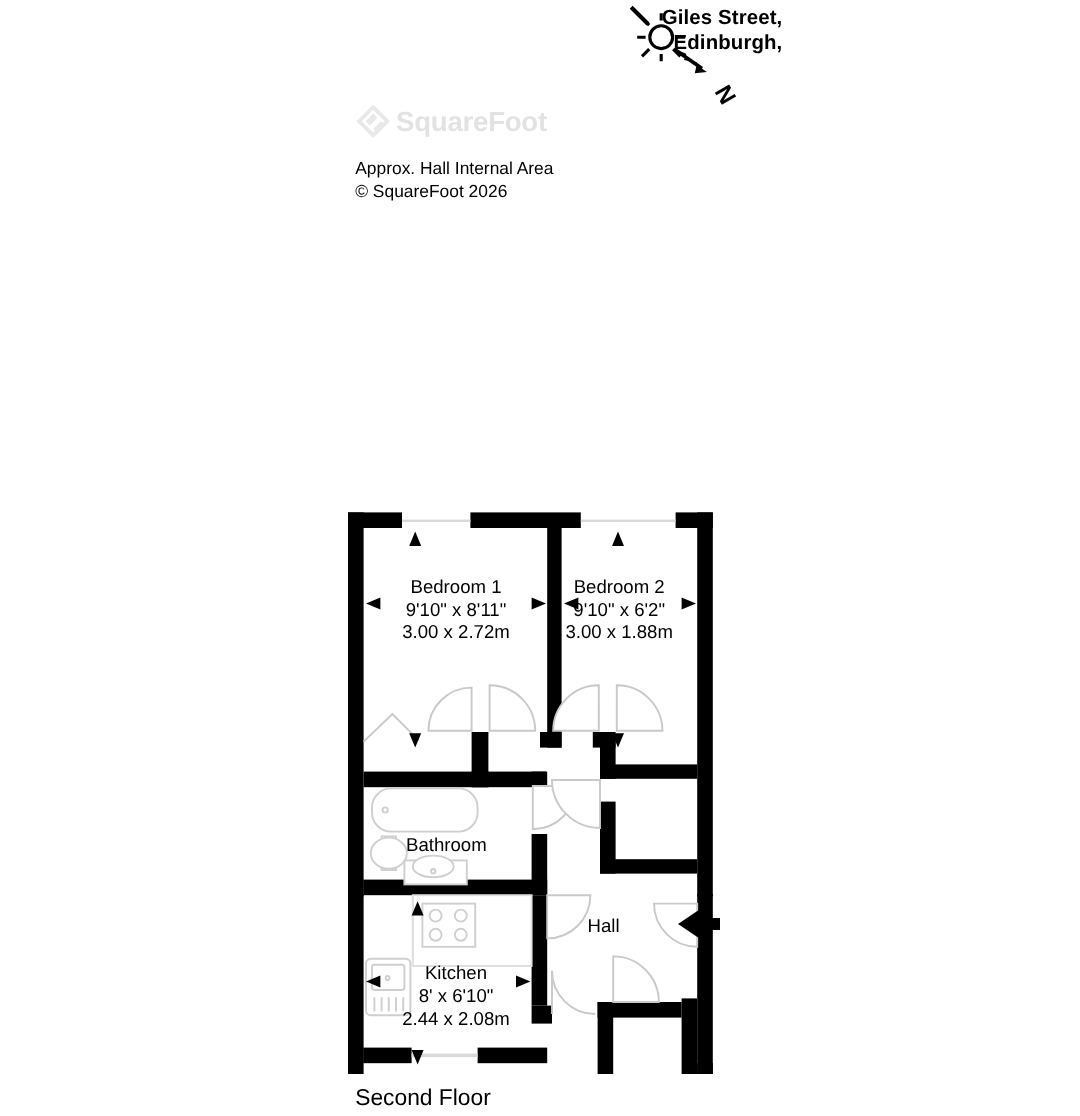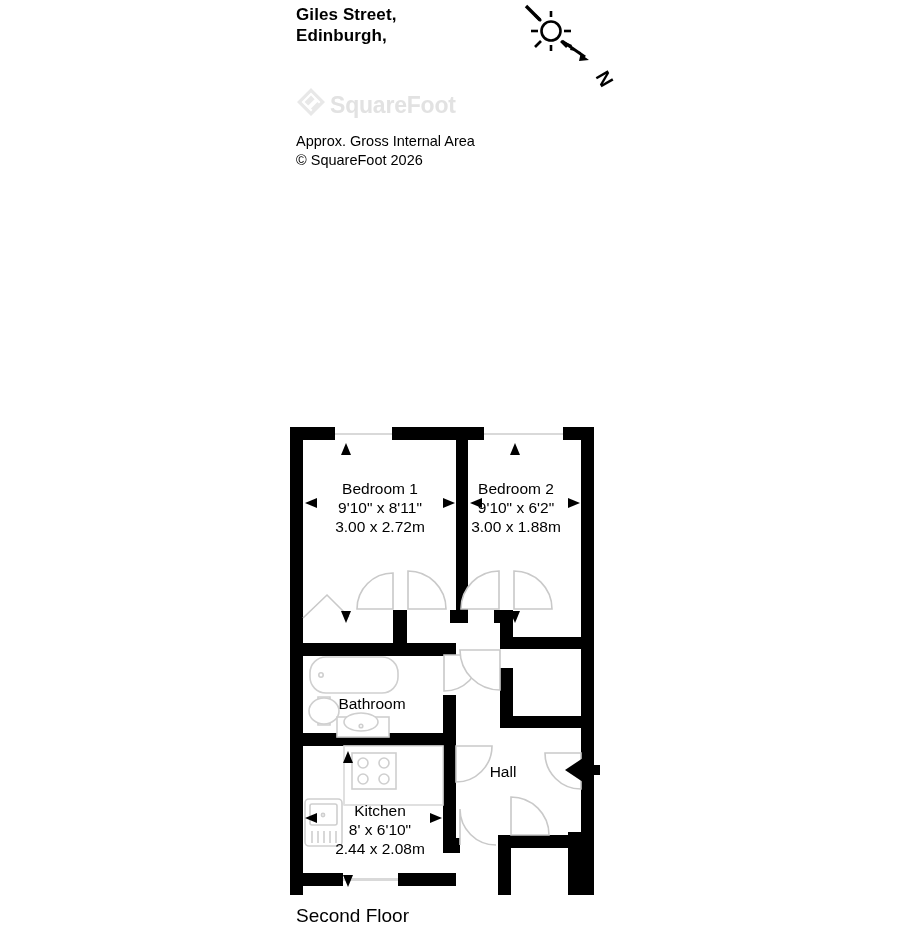--- a/index.html
+++ b/index.html
@@ -13,40 +13,41 @@
     height: 930px;
     position: relative;
     font-family: "Liberation Sans", sans-serif;
     color: #000000;
     overflow: hidden;
   }
 
   
   #header {
     position: absolute;
-    left: 296px;
+    left: 312px;
     top: 4px;
     width: 340px;
+    text-align: right;
   }
   .addr-line {
     font-size: 17px;
     font-weight: bold;
     line-height: 21px;
     letter-spacing: 0.1px;
     white-space: pre;
   }
 
   
   #logo {
     position: absolute;
     left: 296px;
     top: 85px;
     height: 32px;
     display: flex;
-    align-items: flex-end;
+    align-items: center;
   }
   #logo .mark {
     width: 30px;
     height: 30px;
     flex: 0 0 auto;
   }
   #logo .wordmark {
     font-size: 23px;
     font-weight: bold;
     color: #e2e2e2;
@@ -132,21 +133,21 @@
 
   <g>
     <polygon points="40,36 68,56 58,57 60,48 49,46 51,41" fill="#000"></polygon>
     <line x1="41" y1="37" x2="64" y2="53" stroke="#000" stroke-width="3"></line>
   </g>
 
   <text x="74" y="72" font-family="Liberation Sans, sans-serif" font-size="20" font-weight="bold" fill="#000" transform="rotate(60 74 72)">N</text>
 </svg>
 
 <div id="area-block">
-  <div class="line">Approx. Gross Internal Area</div>
+  <div class="line">Approx. Hall Internal Area</div>
   <div class="line">© SquareFoot 2026</div>
 </div>
 
 <div id="plan-wrap">
 <svg id="plan-svg" width="900" height="690" viewBox="0 0 900 690">
 
   <g fill="#000000">
 
     <rect x="290" y="222" width="45" height="13"></rect>
     <rect x="392" y="222" width="92" height="13"></rect>

